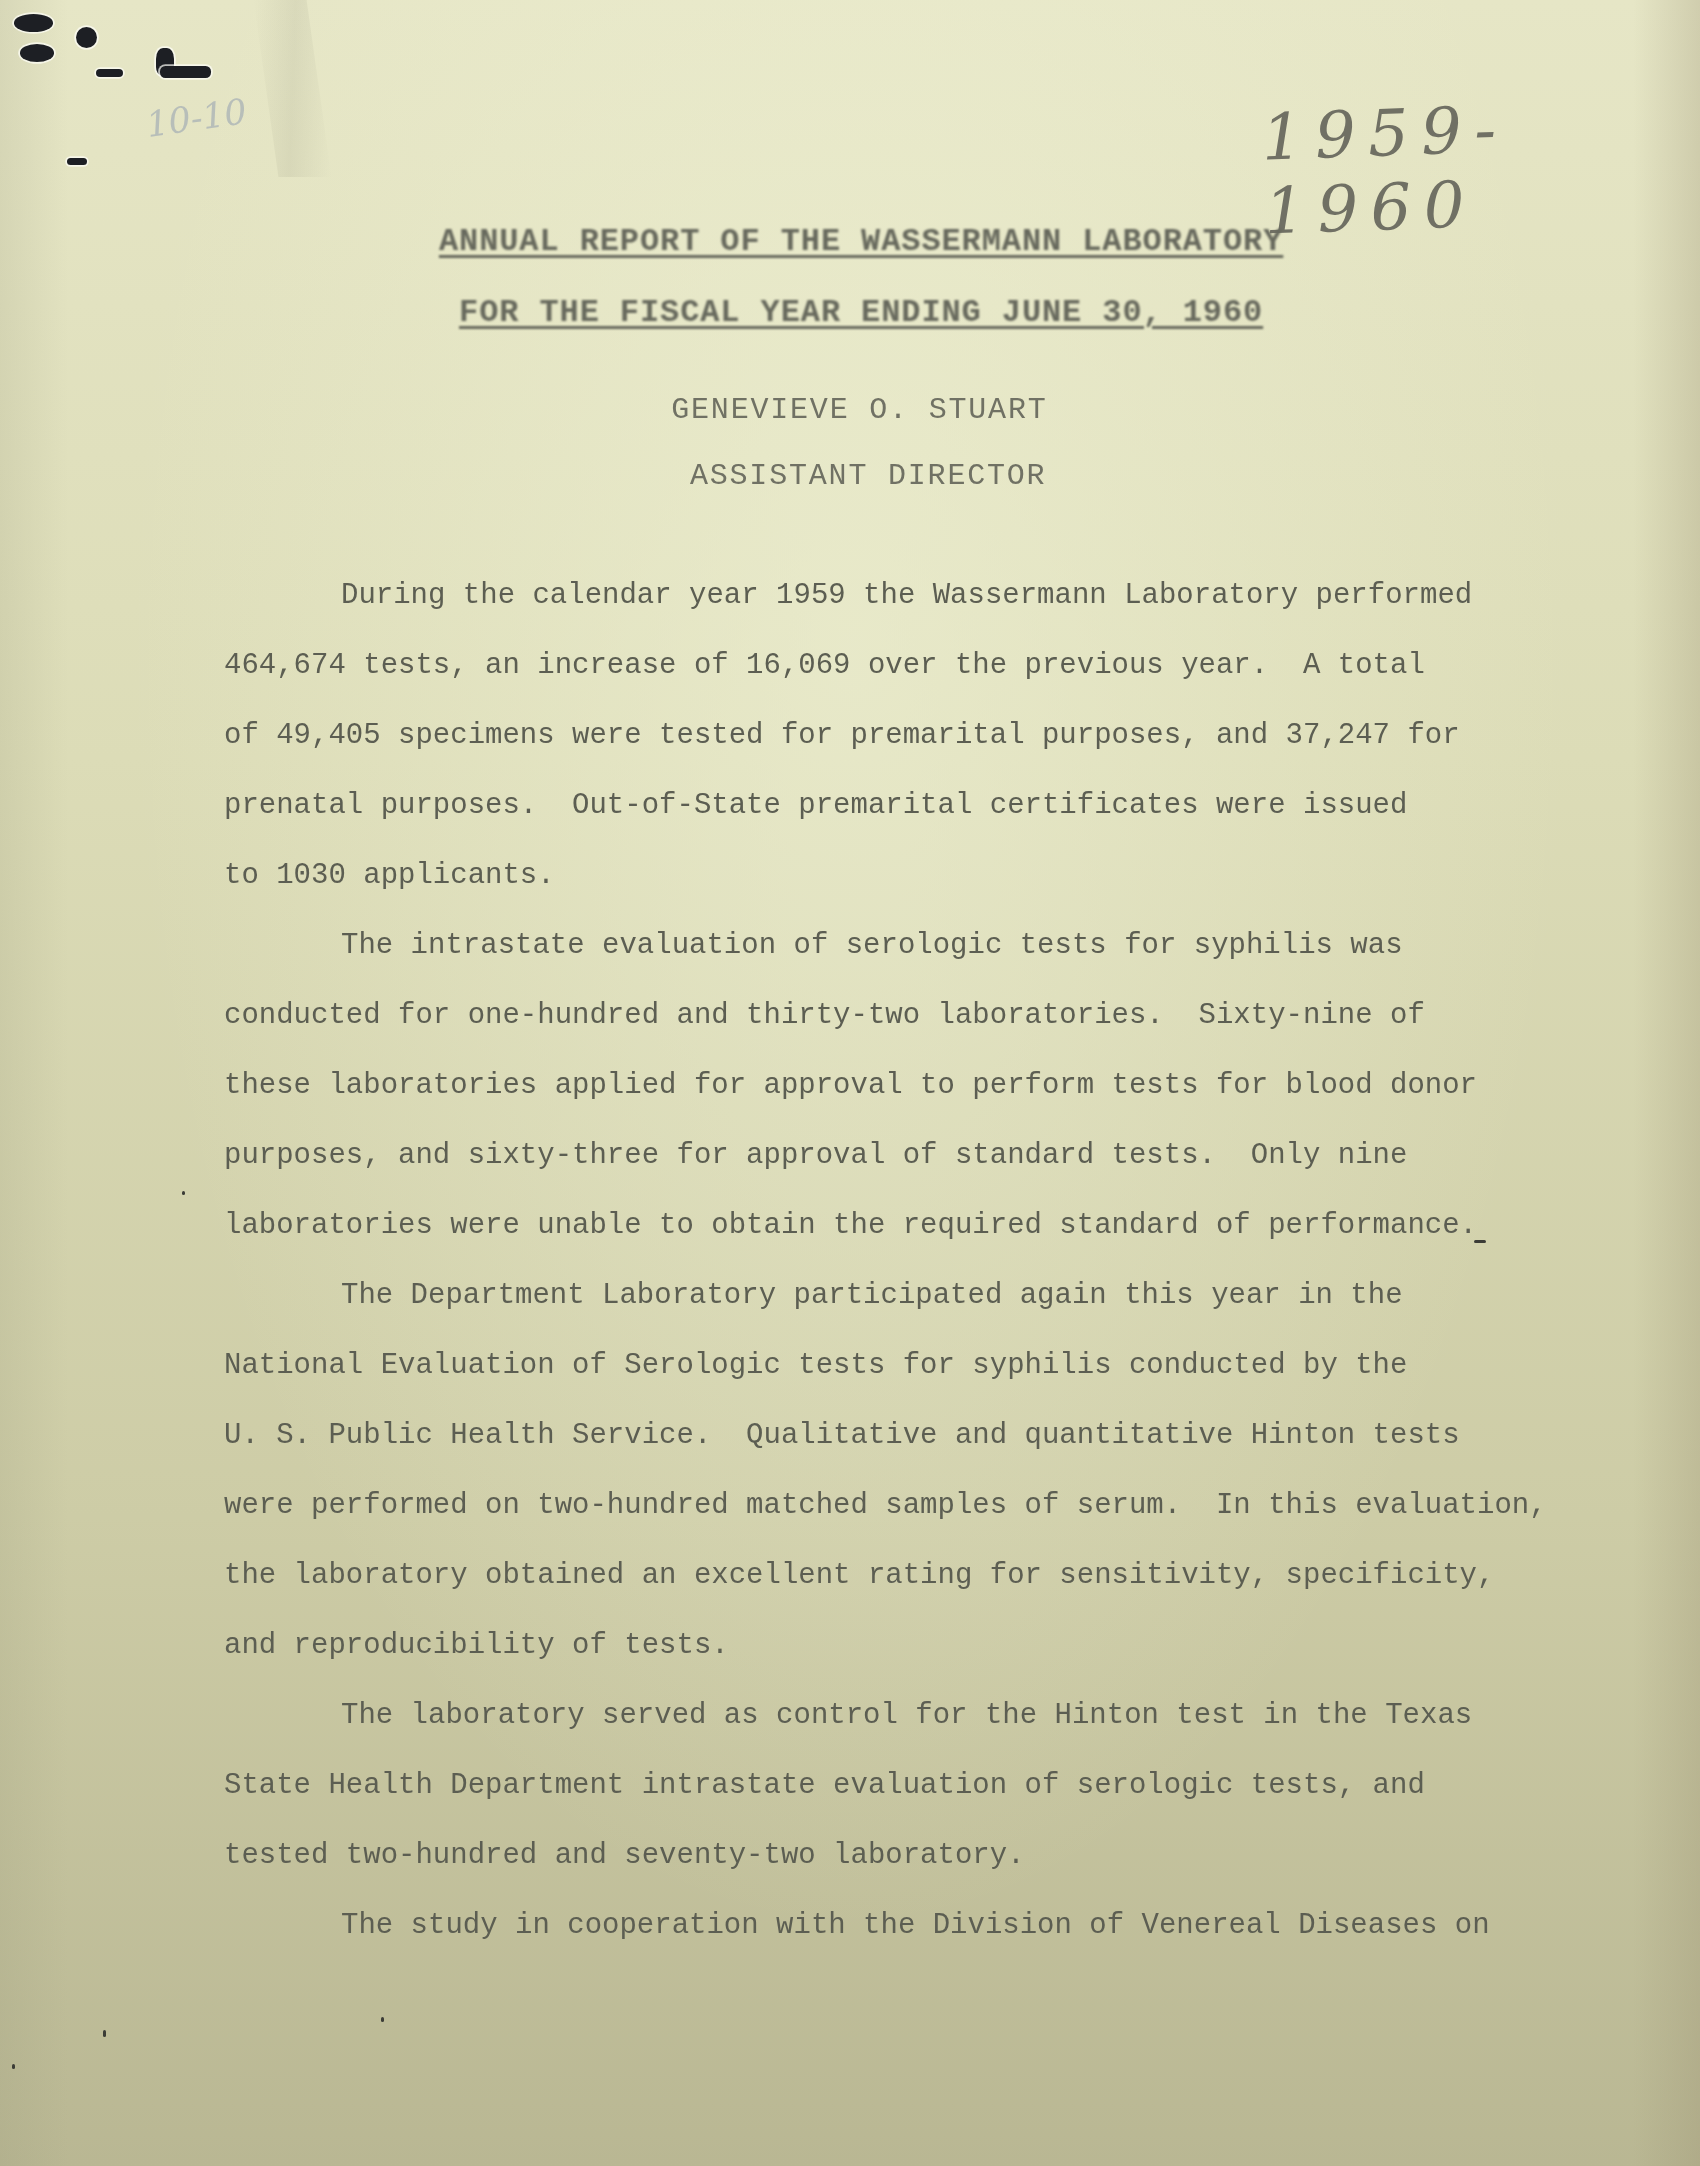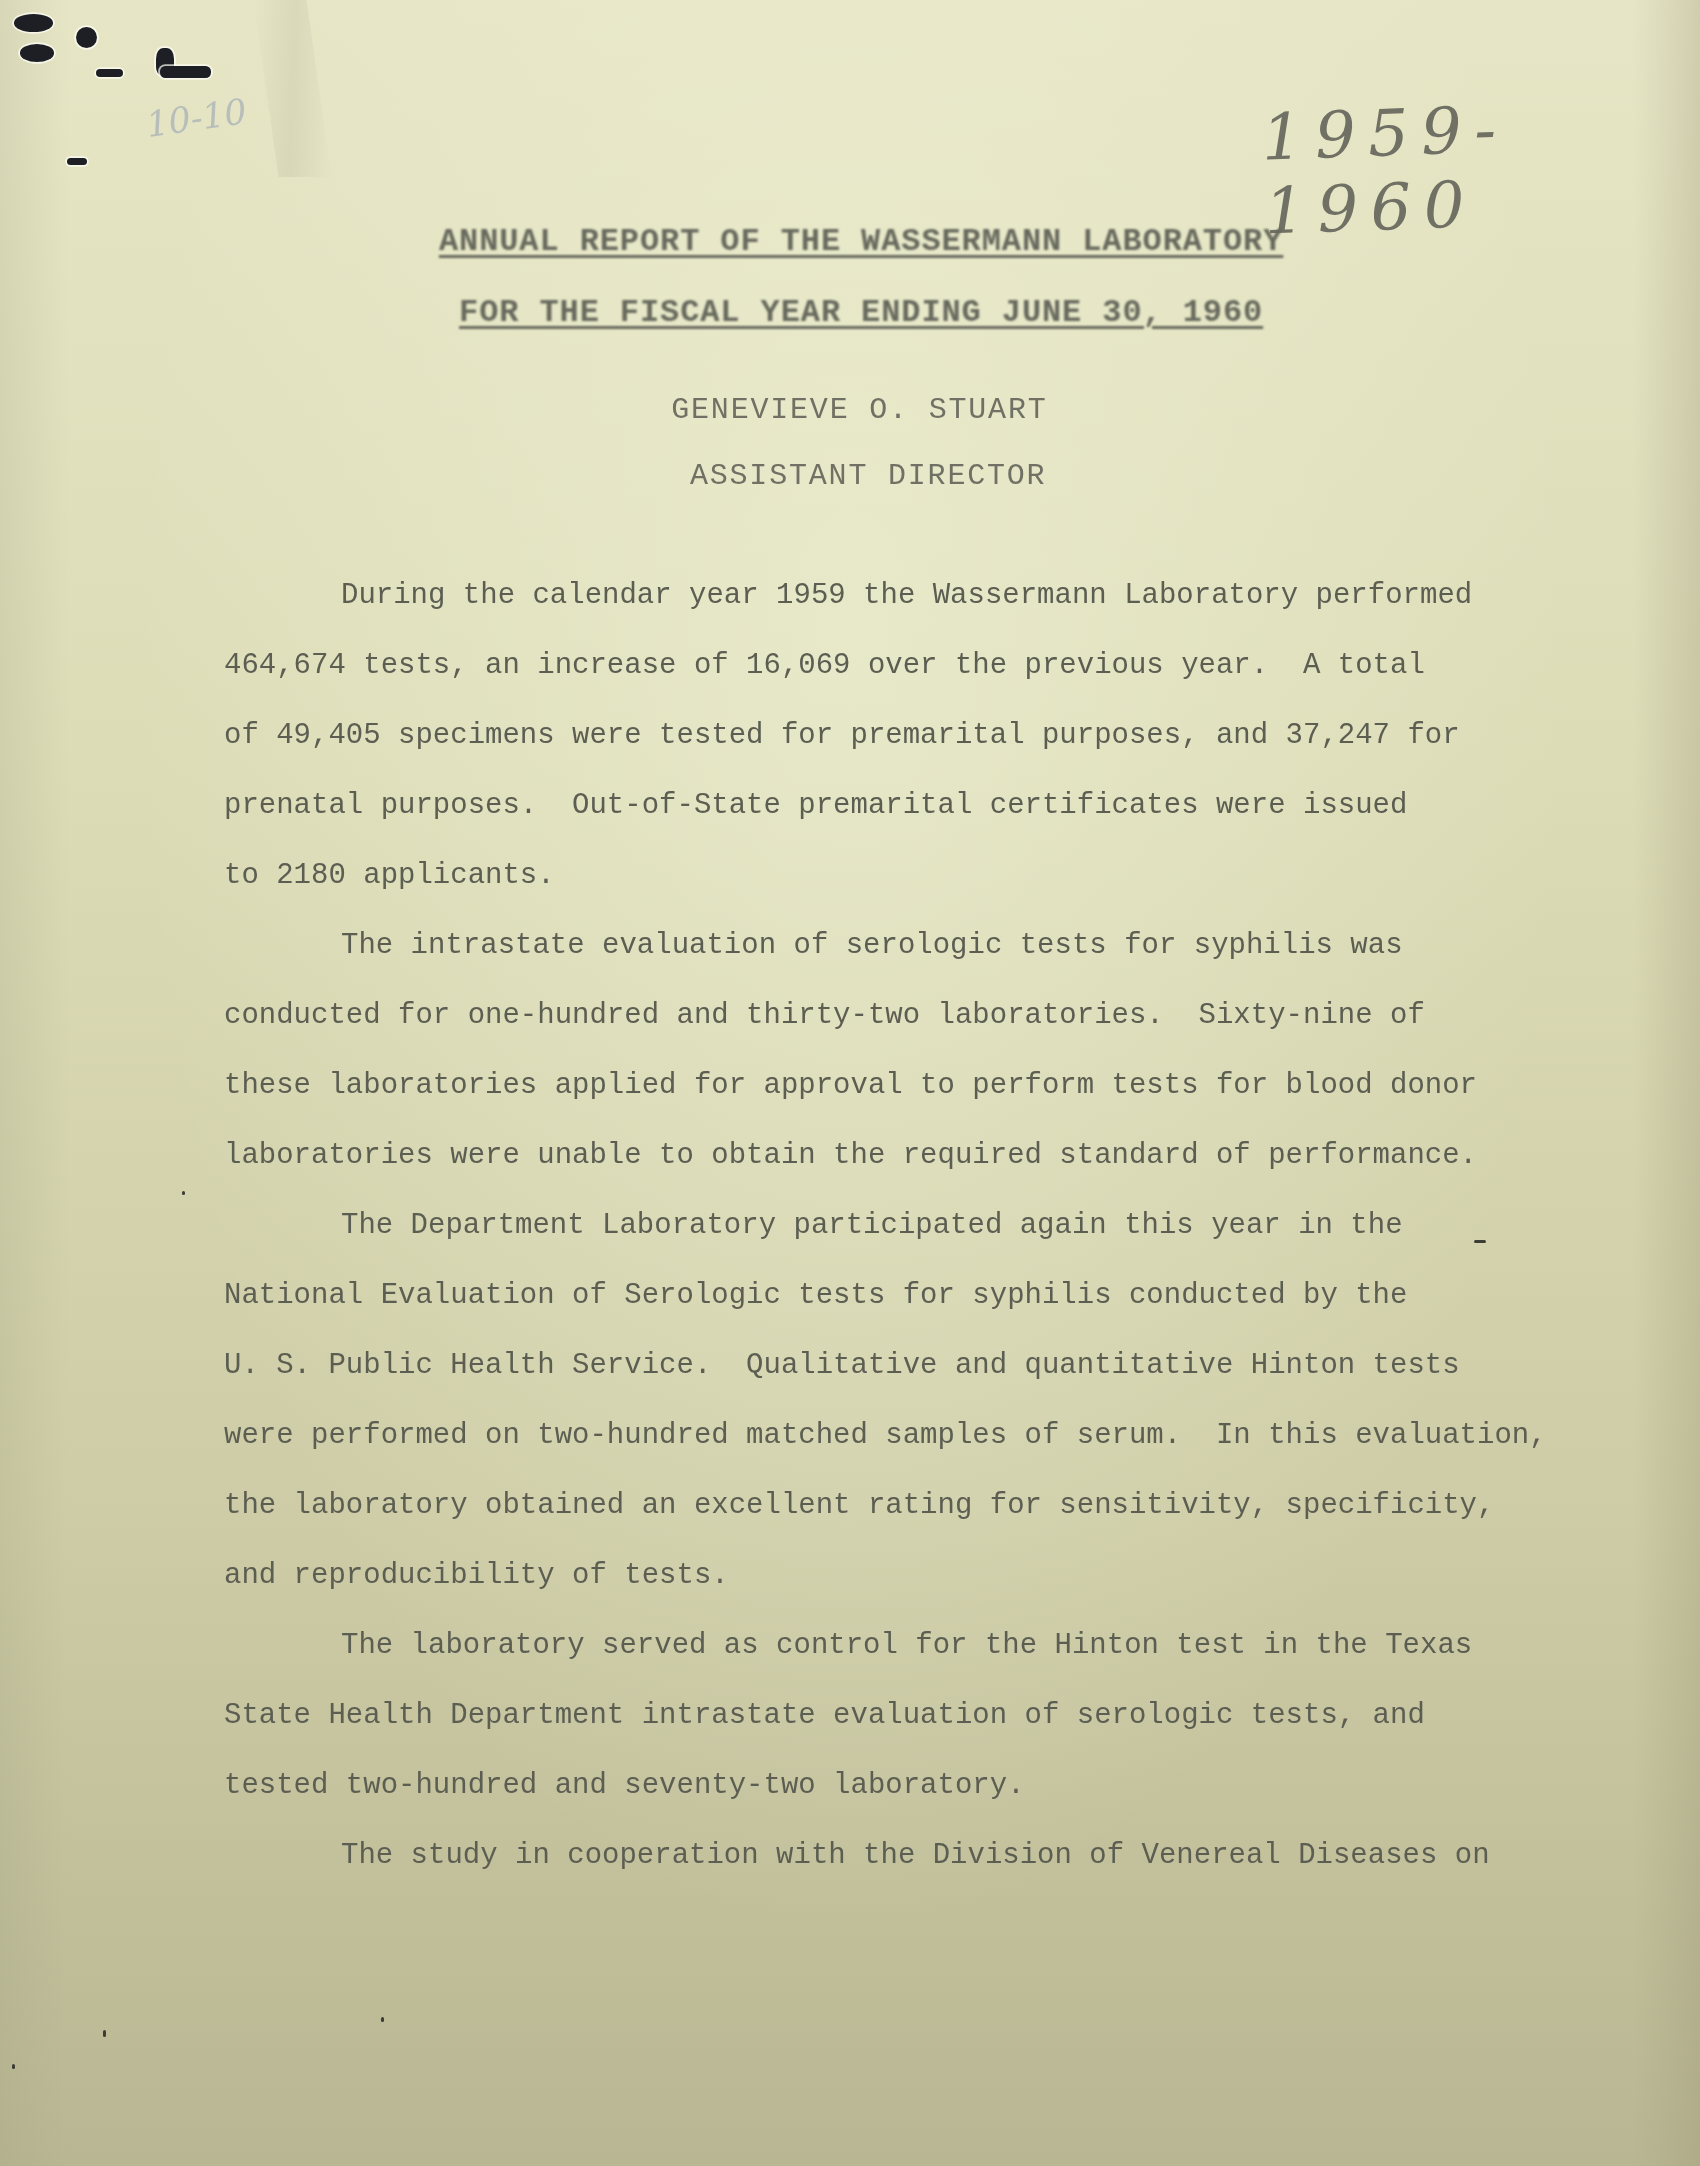--- a/index.html
+++ b/index.html
@@ -75,25 +75,26 @@
   <div class="title title2">FOR THE FISCAL YEAR ENDING JUNE 30, 1960</div>
 
   <div class="author author1">GENEVIEVE O. STUART</div>
   <div class="author author2">ASSISTANT DIRECTOR</div>
 
   <div class="body-text">
     <p class="indent">During the calendar year 1959 the Wassermann Laboratory performed</p>
     <p>464,674 tests, an increase of 16,069 over the previous year.  A total</p>
     <p>of 49,405 specimens were tested for premarital purposes, and 37,247 for</p>
     <p>prenatal purposes.  Out-of-State premarital certificates were issued</p>
-    <p>to 2180 applicants.</p>
+    <p>to 1030 applicants.</p>
 
     <p class="indent">The intrastate evaluation of serologic tests for syphilis was</p>
     <p>conducted for one-hundred and thirty-two laboratories.  Sixty-nine of</p>
     <p>these laboratories applied for approval to perform tests for blood donor</p>
+    <p>purposes, and sixty-three for approval of standard tests.  Only nine</p>
     <p>laboratories were unable to obtain the required standard of performance.</p>
 
     <p class="indent">The Department Laboratory participated again this year in the</p>
     <p>National Evaluation of Serologic tests for syphilis conducted by the</p>
     <p>U. S. Public Health Service.  Qualitative and quantitative Hinton tests</p>
     <p>were performed on two-hundred matched samples of serum.  In this evaluation,</p>
     <p>the laboratory obtained an excellent rating for sensitivity, specificity,</p>
     <p>and reproducibility of tests.</p>
 
     <p class="indent">The laboratory served as control for the Hinton test in the Texas</p>

